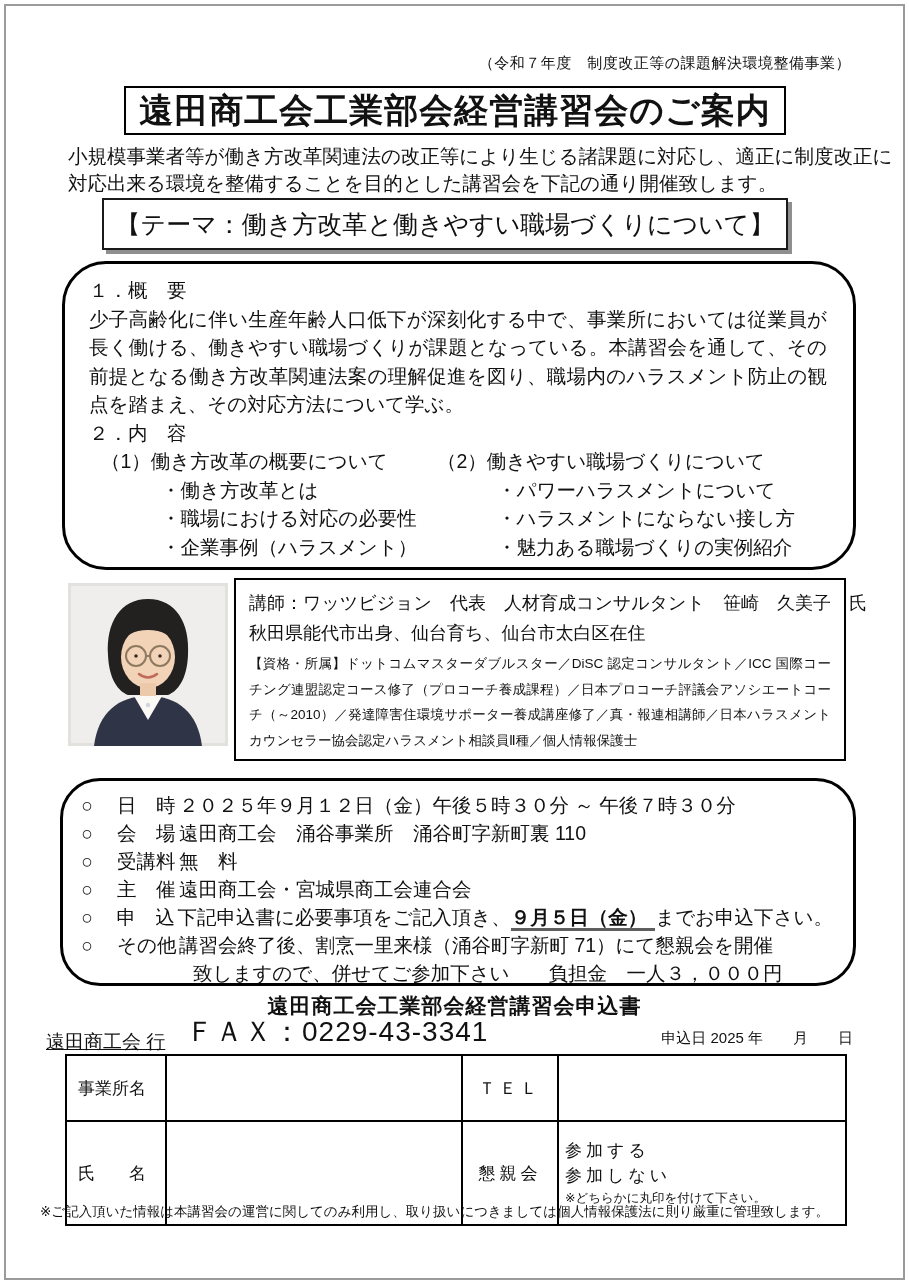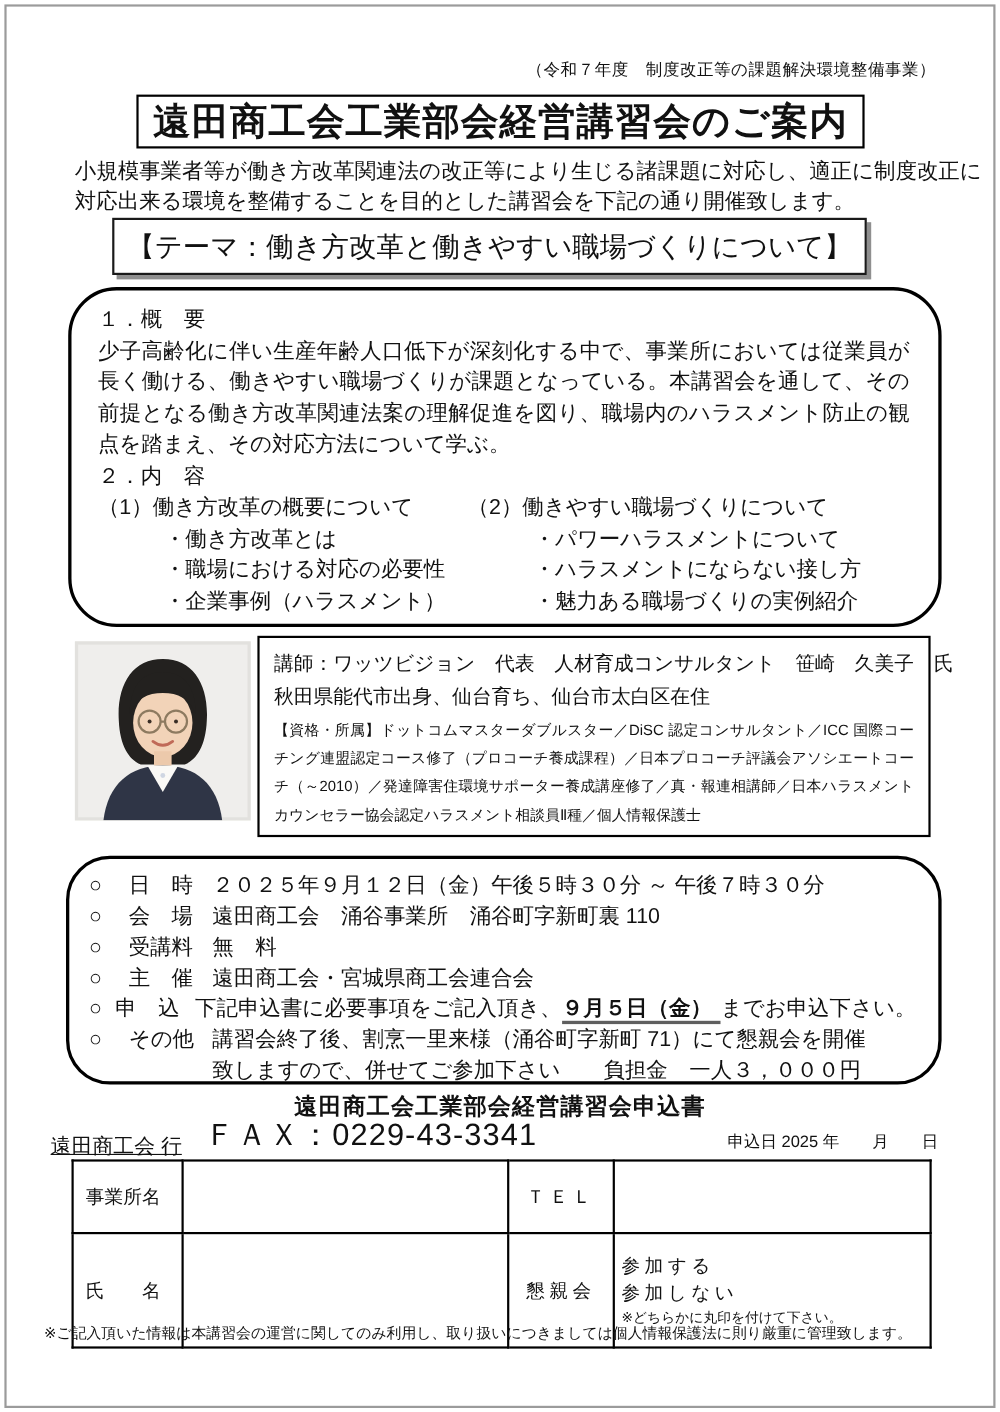--- a/index.html
+++ b/index.html
@@ -30,21 +30,21 @@
     font-size:25px; font-weight:normal; white-space:nowrap;
   }
 
   .box1 {
     position:absolute; top:261px; left:62px; width:794px; height:309px;
     border:3px solid #000; border-radius:44px;
     padding:12px 26px 0 24px; font-size:19.5px; line-height:28.5px;
   }
   .box1 .body-para { text-align:justify; }
   .cols { display:flex; }
-  .col1 { width:336px; }
+  .col1 { width:336px;margin-left:12px; }
   .col2 { flex:1; }
   .bullets div { padding-left:60px; white-space:nowrap; }
   .col-head { white-space:nowrap; }
 
   .photo {
     position:absolute; top:583px; left:68px; width:160px; height:163px;
     background:#efeeec; overflow:hidden;
   }
   .photo svg { display:block; width:100%; height:100%; }
 
@@ -55,21 +55,21 @@
   .lect-line { font-size:18px; line-height:30px; white-space:nowrap; }
   .lect-qual { font-size:13.5px; line-height:25.5px; text-align:justify; margin-top:3px; }
 
   .box2 {
     position:absolute; top:778px; left:60px; width:796px; height:208px;
     border:3px solid #000; border-radius:40px;
     padding:10px 20px 0 18px; font-size:19.5px; line-height:28px;
   }
   .drow { display:flex; white-space:nowrap; }
   .dmark { width:36px; }
-  .dlabel { width:62px; margin-right:14px; }
+  .dlabel { width:62px; margin-right:0; }
   .dval { flex:1; }
   .dcont { padding-left:112px; white-space:nowrap; }
   .emph { font-weight:bold; border-bottom:3px solid #5f5f5f; padding-right:8px; }
 
   .form-heading {
     position:absolute; top:992px; left:0; width:100%;
     text-align:center; font-size:21px; font-weight:bold; letter-spacing:1px;
   }
   .addressee { position:absolute; top:1029px; left:46px; font-size:19px; text-decoration:underline; }
   .fax { position:absolute; top:1013px; left:186px; font-size:28px; letter-spacing:1px; white-space:nowrap; }

